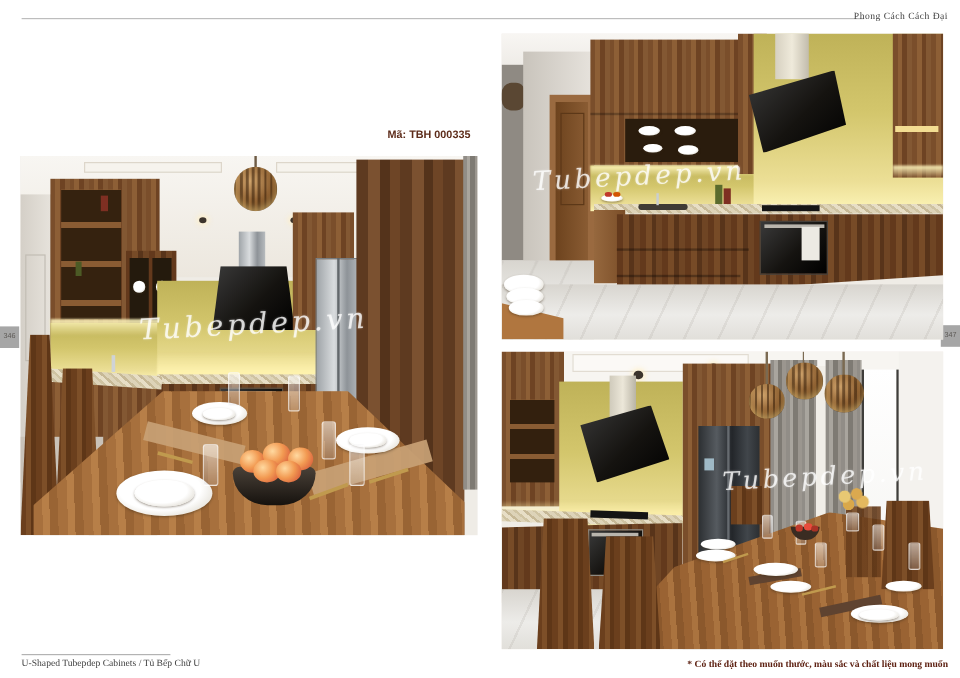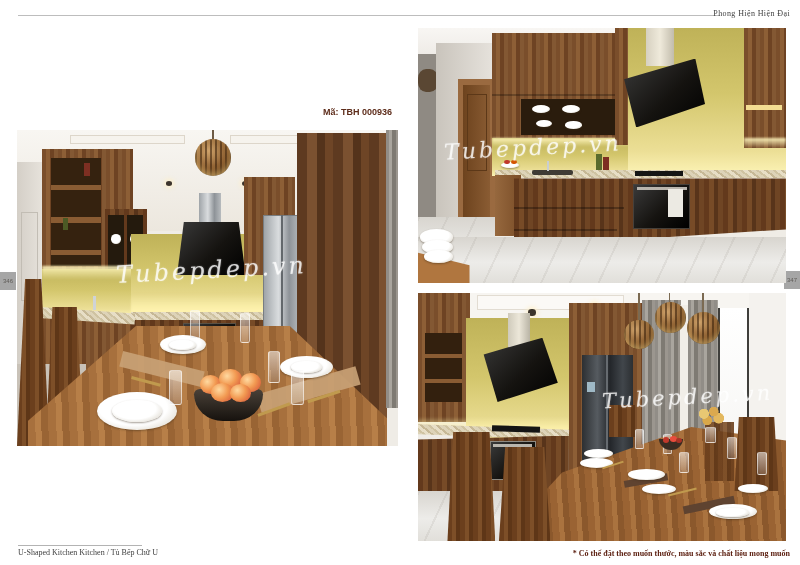--- a/index.html
+++ b/index.html
@@ -52,22 +52,22 @@
   .glowband-up{background:linear-gradient(0deg,#fff3ae,rgba(255,243,174,0));filter:blur(1px);}
   .gold{background:#c09a4e;}
   .peach{border-radius:50%;background:radial-gradient(circle at 35% 35%,#ffd9a0,#f29a52 45%,#d95f3d 85%);}
 </style>
 </head>
 <body>
 
 <div class="page">
 
   <div class="header-rule"></div>
-  <div class="header-label">Phong Hiện Hiện Đại</div>
-  <div class="product-code">Mã: TBH 000936</div>
+  <div class="header-label">Phong Cách Cách Đại</div>
+  <div class="product-code">Mã: TBH 000335</div>
 
   <div class="page-tab tab-left">346</div>
   <div class="page-tab tab-right">347</div>
 
   <div class="photo" style="left:17px;top:130px;width:381px;height:316px;">
     <div style="left:0;top:0;width:100%;height:32%;background:linear-gradient(180deg,#f8f6f2,#ece7de);"></div>
     <div style="left:14%;top:1.5%;width:30%;height:3%;border:1px solid #ddd6ca;background:#f6f3ed;"></div>
     <div style="left:56%;top:1.5%;width:30%;height:3%;border:1px solid #ddd6ca;background:#f6f3ed;"></div>
     <div class="spot" style="left:39%;top:16%;width:1.8%;height:1.6%;"></div>
     <div class="spot" style="left:59%;top:16%;width:1.8%;height:1.6%;"></div>
@@ -276,16 +276,16 @@
     <div style="left:66.5%;top:58.2%;width:1.8%;height:2.2%;background:#c0392b;border-radius:50%;"></div>
     <div style="left:68.5%;top:57.8%;width:1.8%;height:2.2%;background:#e74c3c;border-radius:50%;"></div>
     <div style="left:70.2%;top:58.5%;width:1.6%;height:2%;background:#a93226;border-radius:50%;"></div>
     <div class="gold" style="left:68%;top:80%;width:8%;height:1%;transform:rotate(-14deg);"></div>
     <div class="gold" style="left:50%;top:69%;width:6%;height:0.9%;transform:rotate(-18deg);"></div>
 
     <div class="watermark" style="left:50%;top:37%;font-size:21px;">Tubepdep.vn</div>
   </div>
 
   <div class="footer-rule"></div>
-  <div class="footer-caption">U-Shaped Kitchen Kitchen  /  Tủ Bếp Chữ U</div>
+  <div class="footer-caption">U-Shaped Tubepdep Cabinets  /  Tủ Bếp Chữ U</div>
   <div class="footer-note">* Có thể đặt theo muốn thước, màu sắc và chất liệu mong muốn</div>
 
 </div>
 
 </body></html>

